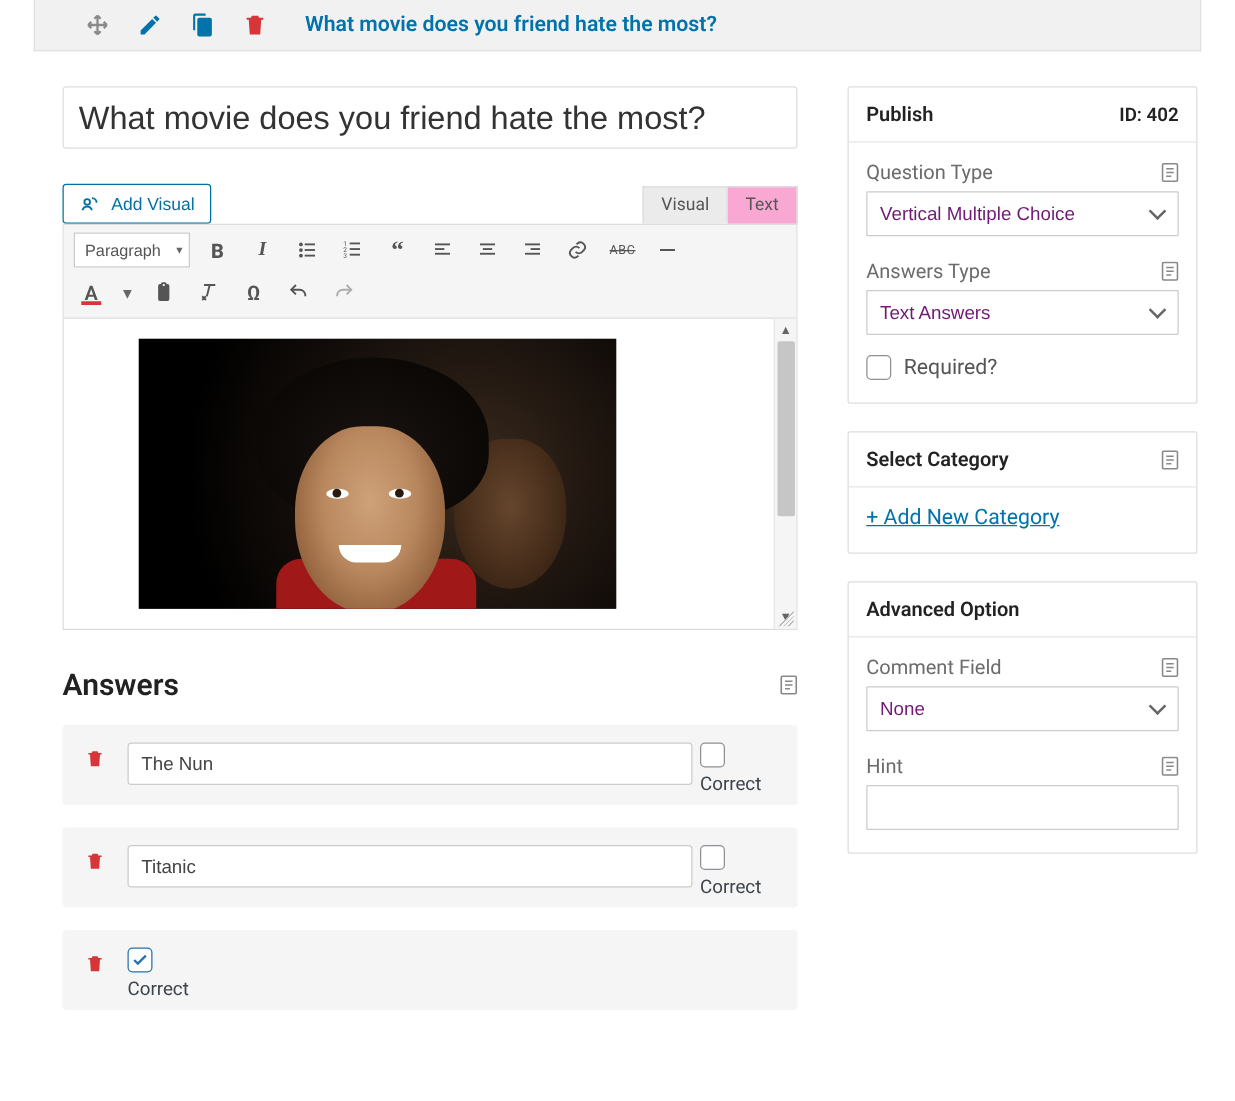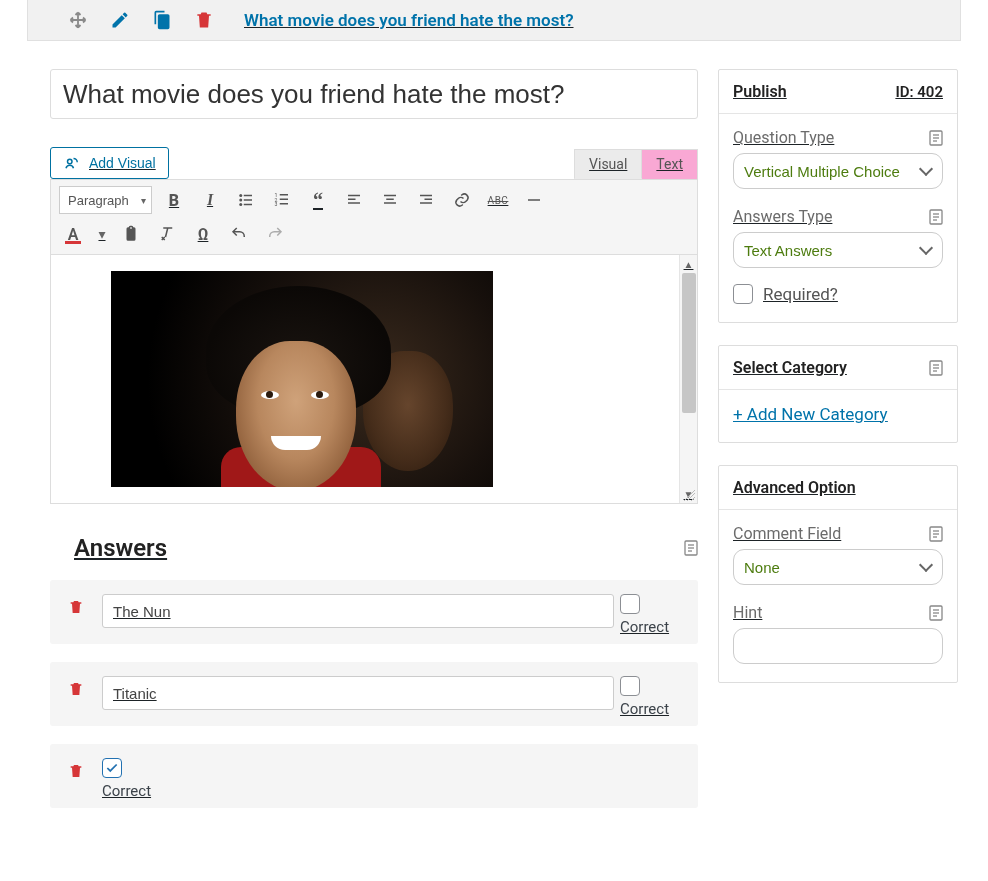--- a/index.html
+++ b/index.html
@@ -2,21 +2,21 @@
 <html><head>
 <meta charset="utf-8">
 <style>
   * { box-sizing: border-box; margin: 0; padding: 0; }
   body {
     font-family: -apple-system, BlinkMacSystemFont, "Segoe UI", Roboto, Helvetica, Arial, sans-serif;
     background: #fff;
     color: #1d2327;
     font-size: 14px;
   }
-  .wrap { width: 988px; text-decoration: underline; }
+  .wrap { width: 988px; }
   .header-bar {
     background: #f1f1f1;
     border: 1px solid #e0e0e0;
     border-top: none;
     display: flex;
     align-items: center;
     padding: 10px 20px 10px 40px;
     gap: 22px;
     margin-left: 27px;
     margin-right: 27px;
@@ -29,21 +29,21 @@
     font-size: 17px;
     cursor: pointer;
     margin-left: 8px;
   }
   .content-row {
     display: flex;
     gap: 20px;
     padding: 28px 30px 0 50px;
   }
   .col-main { flex: 1; min-width: 0; }
-  .col-side { width: 240px; }
+  .col-side { width: 280px; margin-left: 20px; }
   .title-input {
     width: 100%;
     font-size: 26px;
     padding: 8px 12px;
     border: 1px solid #ddd;
     border-radius: 3px;
     color: #333;
     height: 50px;
   }
   .editor-toolbar-top {
@@ -223,21 +223,20 @@
   .section-heading-row {
     display: flex;
     align-items: center;
     justify-content: space-between;
     margin-top: 30px;
   }
   .section-heading {
     font-size: 24px;
     font-weight: 600;
     color: #222;
-    margin-left: 24px;
   }
   .doc-icon { width: 14px; height: 16px; cursor: pointer; }
   .doc-icon svg { width: 14px; height: 16px; }
 
   .answer-row {
     background: #f5f5f5;
     border-radius: 3px;
     padding: 14px 18px 8px 18px;
     margin-top: 18px;
     display: grid;
@@ -290,24 +289,24 @@
   .side-body { padding: 14px 14px 18px 14px; }
   .field-label-row {
     display: flex; align-items: center; justify-content: space-between;
     margin-bottom: 6px;
   }
   .field-label { color: #6b6b6b; font-size: 16px; }
   .side-select, .side-input {
     width: 100%;
     height: 36px;
     border: 1px solid #ccc;
-    border-radius: 11px;
+    border-radius: 1px;
     padding: 0 30px 0 10px;
     font-size: 15px;
-    color: #4d7c0f;
+    color: #701a75;
     background: #fff;
     appearance: none;
   }
   .select-wrap { position: relative; }
   .select-wrap::after {
     content: "";
     position: absolute;
     right: 12px; top: 50%;
     width: 8px; height: 8px;
     border-right: 2px solid #666;

